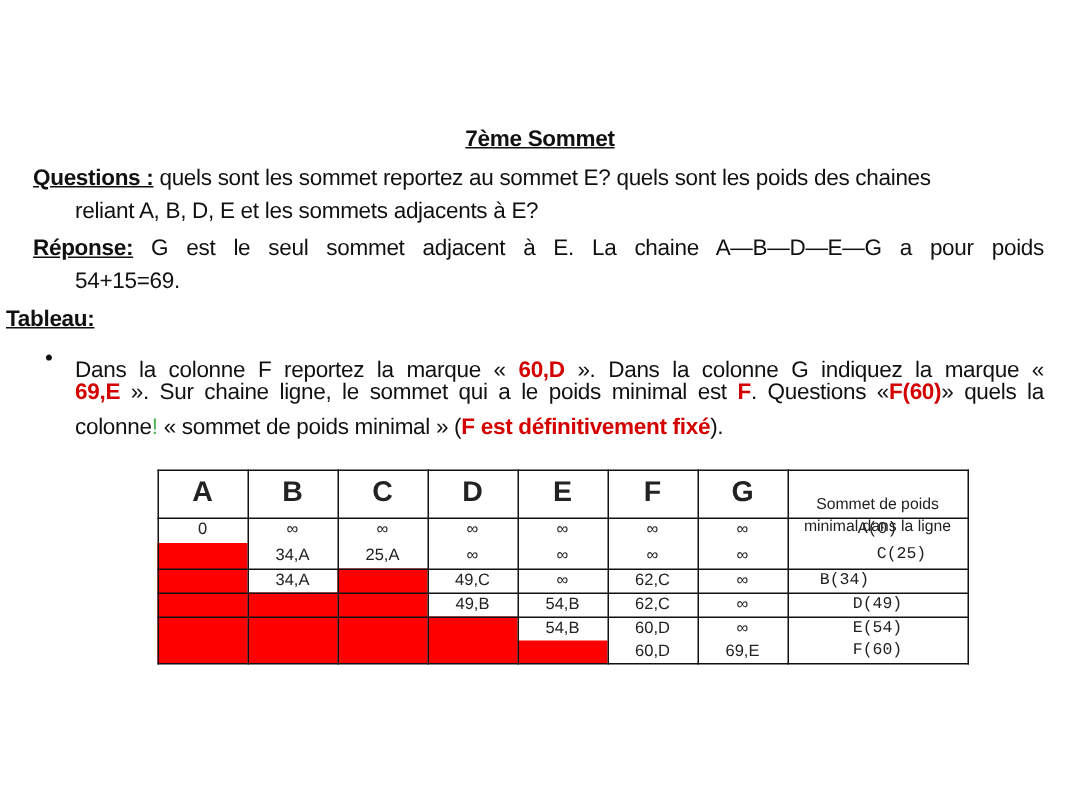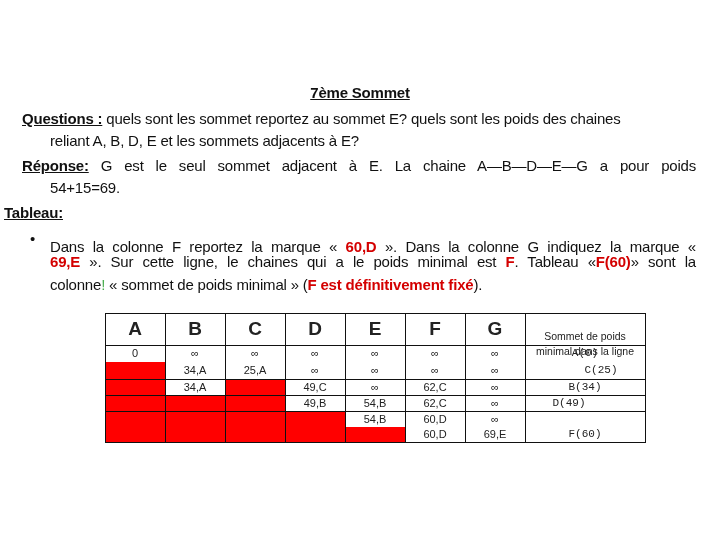--- a/index.html
+++ b/index.html
@@ -39,21 +39,21 @@
 <div class="txt l1"><span class="u">Questions :</span><span> quels sont les sommet reportez au sommet E? quels sont les poids des chaines</span></div>
 <div class="txt l2">reliant  A, B, D, E et les sommets adjacents à E?</div>
 
 <div class="txt l3"><span class="u">Réponse:</span><span> G est le seul sommet adjacent à E. La chaine A—B—D—E—G a pour poids</span></div>
 <div class="txt l4">54+15=69.</div>
 
 <div class="txt l5 u">Tableau:</div>
 
 <div class="txt bullet">•</div>
 <div class="txt b1"><span>Dans la colonne F reportez la marque  « </span><span class="red">60,D</span><span> ». Dans la colonne G indiquez la marque «</span></div>
-<div class="txt b2"><span class="red">69,E</span><span> ». Sur cette ligne, le chaines qui a le poids minimal est </span><span class="red">F</span><span>. Tableau «</span><span class="red">F(60)</span><span>» sont la</span></div>
+<div class="txt b2"><span class="red">69,E</span><span> ». Sur chaine ligne, le sommet qui a le poids minimal est </span><span class="red">F</span><span>. Questions «</span><span class="red">F(60)</span><span>» quels la</span></div>
 <div class="txt b3"><span>colonne</span><span class="green">!</span><span> « sommet de poids minimal » (</span><span class="red">F est définitivement fixé</span><span>).</span></div>
 
 <div class="grid" id="grid">
     <div class="redfill" style="left: 0px; width: 60px; top: 49px; height: 80px; background: rgb(255, 0, 0);"></div>
     <div class="redfill" style="left: 60px; width: 60px; top: 82px; height: 47px; background: rgb(255, 0, 0);"></div>
     <div class="redfill" style="left: 120px; width: 60px; top: 66px; height: 63px; background: rgb(255, 0, 0);"></div>
     <div class="redfill" style="left: 180px; width: 60px; top: 98px; height: 31px; background: rgb(255, 0, 0);"></div>
     <div class="redfill" style="left: 240px; width: 60px; top: 114px; height: 15px; background: rgb(255, 0, 0);"></div>
     <div class="cell hdr" style="left: 0px; width: 60px; top: 0px; height: 32px;">A</div>
     <div class="cell hdr" style="left: 60px; width: 60px; top: 0px; height: 32px;">B</div>
@@ -76,29 +76,30 @@
     <div class="cell" style="left: 180px; width: 60px; top: 49px; height: 17px; line-height: 17px;">∞</div>
     <div class="cell" style="left: 240px; width: 60px; top: 49px; height: 17px; line-height: 17px;">∞</div>
     <div class="cell" style="left: 300px; width: 60px; top: 49px; height: 17px; line-height: 17px;">∞</div>
     <div class="cell" style="left: 360px; width: 60px; top: 49px; height: 17px; line-height: 17px;">∞</div>
     <div class="cell serif" style="left: 420px; width: 120px; top: 49px; height: 17px; line-height: 17px; padding-left: 32px;">C(25)</div>
     <div class="cell" style="left: 60px; width: 60px; top: 66px; height: 16px; line-height: 16px;">34,A</div>
     <div class="cell" style="left: 180px; width: 60px; top: 66px; height: 16px; line-height: 16px;">49,C</div>
     <div class="cell" style="left: 240px; width: 60px; top: 66px; height: 16px; line-height: 16px;">∞</div>
     <div class="cell" style="left: 300px; width: 60px; top: 66px; height: 16px; line-height: 16px;">62,C</div>
     <div class="cell" style="left: 360px; width: 60px; top: 66px; height: 16px; line-height: 16px;">∞</div>
-    <div class="cell serif" style="left: 420px; width: 120px; top: 66px; height: 16px; line-height: 16px; text-align: center;">B(34)</div>
+    <div class="cell serif" style="left: 398px; width: 120px; top: 66px; height: 16px; line-height: 16px; text-align: center;">B(34)</div>
     <div class="cell" style="left: 180px; width: 60px; top: 82px; height: 16px; line-height: 16px;">49,B</div>
     <div class="cell" style="left: 240px; width: 60px; top: 82px; height: 16px; line-height: 16px;">54,B</div>
     <div class="cell" style="left: 300px; width: 60px; top: 82px; height: 16px; line-height: 16px;">62,C</div>
     <div class="cell" style="left: 360px; width: 60px; top: 82px; height: 16px; line-height: 16px;">∞</div>
-    <div class="cell serif" style="left: 404px; width: 120px; top: 82px; height: 16px; line-height: 16px;">D(49)</div>
+    <div class="cell serif" style="left: 420px; width: 120px; top: 82px; height: 16px; line-height: 16px;">D(49)</div>
     <div class="cell" style="left: 240px; width: 60px; top: 98px; height: 16px; line-height: 16px;">54,B</div>
     <div class="cell" style="left: 300px; width: 60px; top: 98px; height: 16px; line-height: 16px;">60,D</div>
     <div class="cell" style="left: 360px; width: 60px; top: 98px; height: 16px; line-height: 16px;">∞</div>
+    <div class="cell serif" style="left: 420px; width: 120px; top: 98px; height: 16px; line-height: 16px;">E(54)</div>
     <div class="cell" style="left: 300px; width: 60px; top: 114px; height: 15px; line-height: 15px;">60,D</div>
     <div class="cell" style="left: 360px; width: 60px; top: 114px; height: 15px; line-height: 15px;">69,E</div>
     <div class="cell serif" style="left: 420px; width: 120px; top: 114px; height: 15px; line-height: 15px;">F(60)</div>
     <div class="hline" style="top: 0px; left: 0px; width: 541px;"></div>
     <div class="hline" style="top: 32px; left: 0px; width: 541px;"></div>
     <div class="hline" style="top: 66px; left: 0px; width: 541px;"></div>
     <div class="hline" style="top: 82px; left: 0px; width: 541px;"></div>
     <div class="hline" style="top: 98px; left: 0px; width: 541px;"></div>
     <div class="hline" style="top: 129px; left: 0px; width: 541px;"></div>
     <div class="vline" style="left: 0px; top: 0px; height: 130px;"></div>

